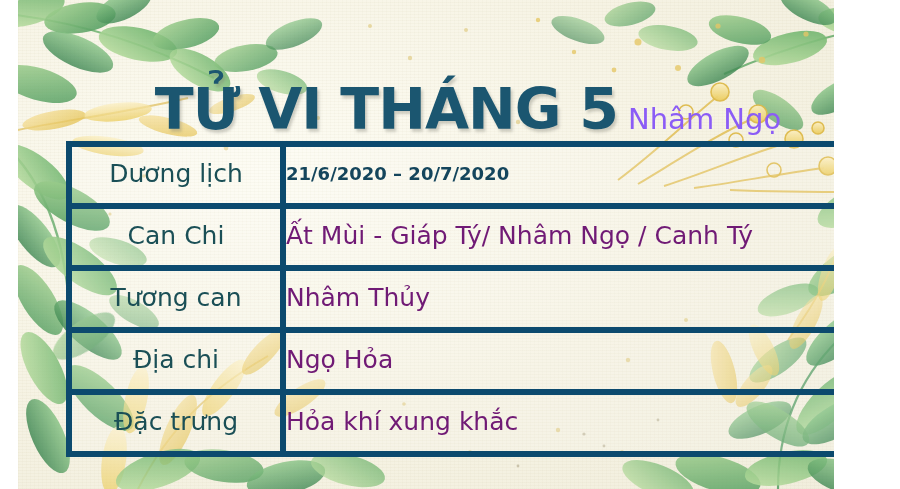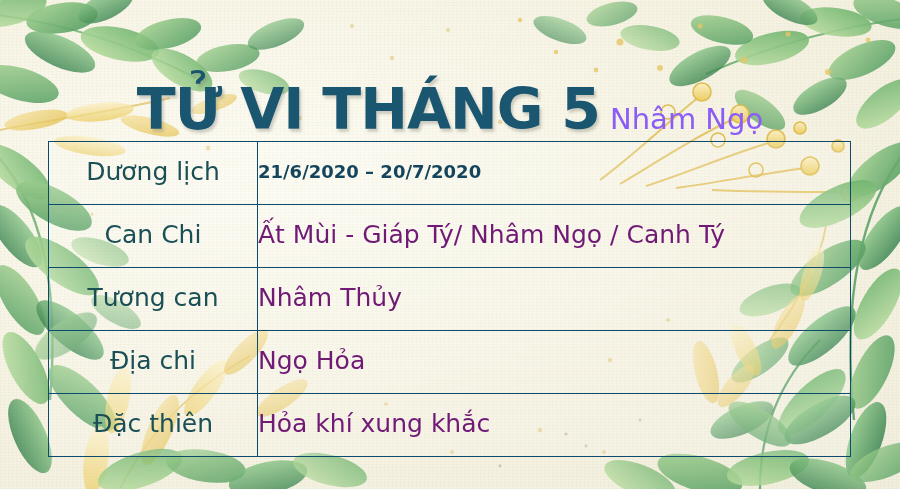--- a/index.html
+++ b/index.html
@@ -5,24 +5,25 @@
   html, body {
     margin: 0;
     padding: 0;
     background: #ffffff;
   }
   body {
     font-family: "DejaVu Sans", sans-serif;
   }
   #poster {
     position: relative;
-    width: 900px;
+    width: 816px;
     height: 489px;
     overflow: hidden;
     background: #f7f5e9;
+    margin-left: 18px;
   }
   
   #paper {
     position: absolute;
     inset: 0;
     background:
       radial-gradient(ellipse at 30% 35%, #fdfcf3 0%, #f6f3e4 55%, #f1eedd 100%);
   }
   #paper::after {
     content: "";
@@ -79,21 +80,21 @@
     width: 800px;
     height: 316px;
   }
   table#info-table {
     width: 800px;
     height: 316px;
     border-collapse: collapse;
     table-layout: fixed;
   }
   table#info-table td {
-    border: 1px solid #0c4a6e;
+    border: 6px solid #0c4a6e;
     padding: 0 0 4px 0;
     vertical-align: middle;
     background: rgba(255,255,255,0.14);
   }
   td.cell-label {
     width: 208px;
     text-align: center;
     font-size: 25px;
     color: #1a4f56;
     font-family: "DejaVu Sans", sans-serif;
@@ -327,20 +328,20 @@
         </tr>
         <tr>
           <td class="cell-label">Tương can</td>
           <td class="cell-value">Nhâm Thủy</td>
         </tr>
         <tr>
           <td class="cell-label">Địa chi</td>
           <td class="cell-value">Ngọ Hỏa</td>
         </tr>
         <tr>
-          <td class="cell-label">Đặc thiên</td>
+          <td class="cell-label">Đặc trưng</td>
           <td class="cell-value">Hỏa khí xung khắc</td>
         </tr>
       </tbody>
     </table>
   </div>
 
 </div>
 
 </body></html>

